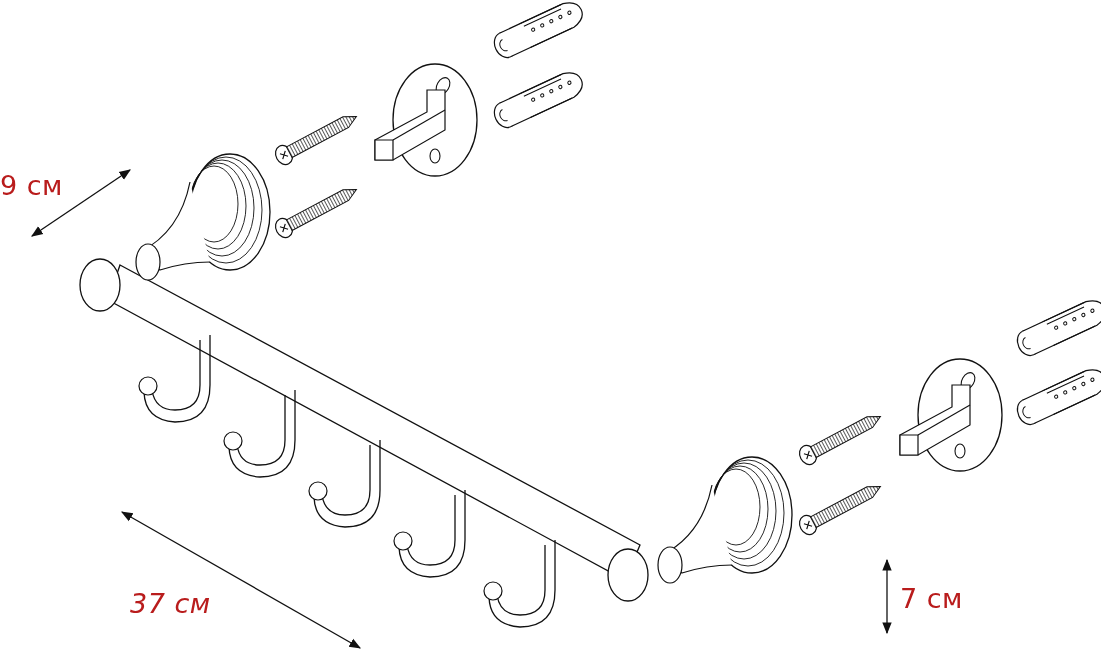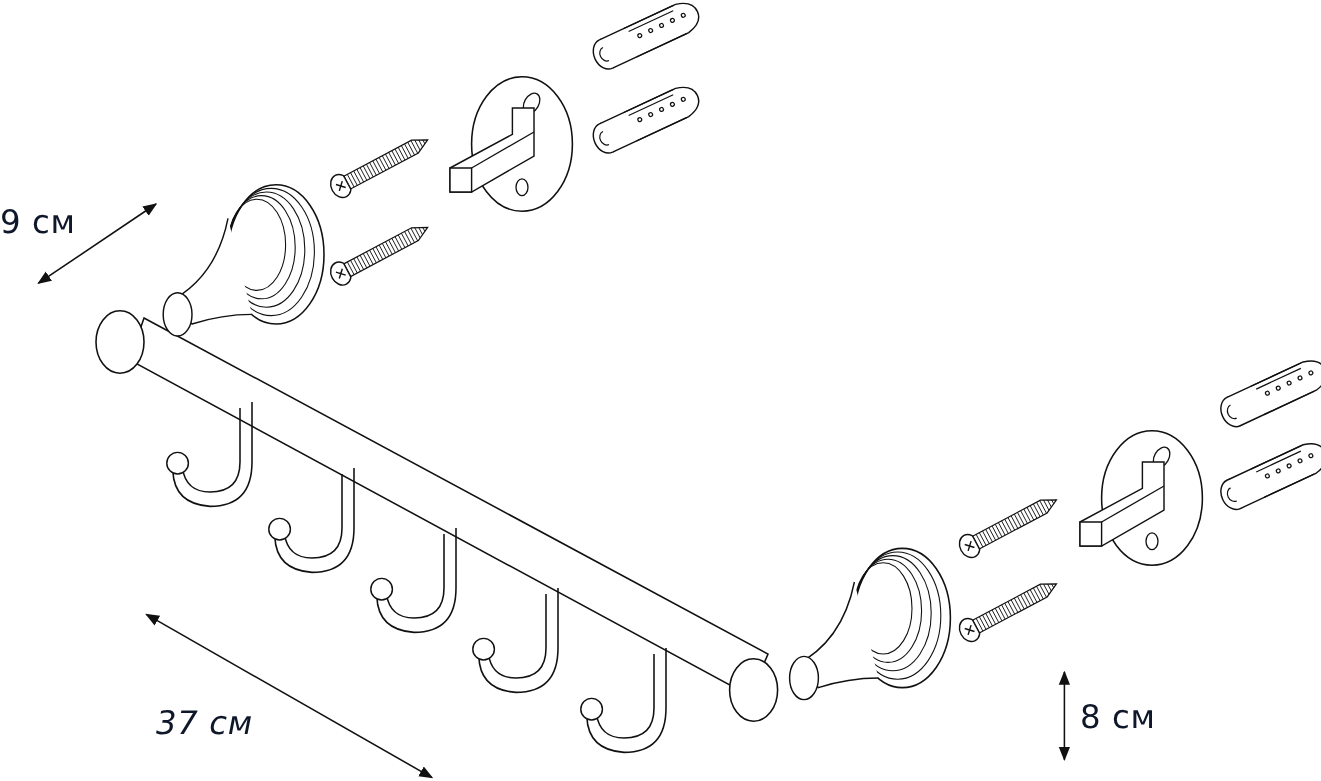--- a/index.html
+++ b/index.html
@@ -1,18 +1,18 @@
 <!DOCTYPE html>
 <html><head>
 <meta charset="utf-8">
 <style>
   html, body { margin:0; padding:0; background:#ffffff; }
   body { width:1101px; height:651px; position:relative; overflow:hidden; font-family:"DejaVu Sans", sans-serif; }
   #drawing { position:absolute; left:0; top:0; }
-  .dim-label { position:absolute; font-family:"DejaVu Sans", sans-serif; font-size:27px; color:#0f172a; white-space:nowrap; letter-spacing:0.5px; }
+  .dim-label { position:absolute; font-family:"DejaVu Sans", sans-serif; font-size:27px; color:#b91c1c; white-space:nowrap; letter-spacing:0.5px; }
   #lbl-depth { left:0px; top:170px; }
   #lbl-length { left:130px; top:588px;font-style:italic; }
   #lbl-height { left:900px; top:583px; }
 </style>
 </head>
 <body>
 
 <svg id="drawing" width="1101" height="651" viewBox="0 0 1101 651" xmlns="http://www.w3.org/2000/svg">
   <defs>
     <marker id="arr" viewBox="0 0 10 10" refX="9" refY="5" markerWidth="9" markerHeight="9" orient="auto-start-reverse">
@@ -109,13 +109,13 @@
     <use href="#plug" x="1028" y="412" transform="rotate(-25 1028 412)"></use>
   </g>
 
   <line x1="32" y1="236" x2="130" y2="170" stroke="#111" stroke-width="1.3" marker-start="url(#arr)" marker-end="url(#arr)"></line>
   <line x1="122" y1="512" x2="360" y2="648" stroke="#111" stroke-width="1.3" marker-start="url(#arr)" marker-end="url(#arr)"></line>
   <line x1="887" y1="560" x2="887" y2="633" stroke="#111" stroke-width="1.3" marker-start="url(#arr)" marker-end="url(#arr)"></line>
 </svg>
 
 <div id="lbl-depth" class="dim-label">9 см</div>
 <div id="lbl-length" class="dim-label">37 см</div>
-<div id="lbl-height" class="dim-label">8 см</div>
+<div id="lbl-height" class="dim-label">7 см</div>
 
 </body></html>

